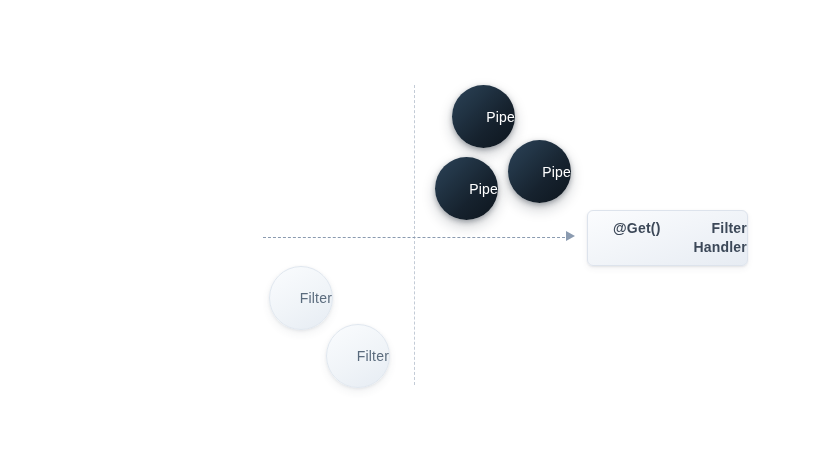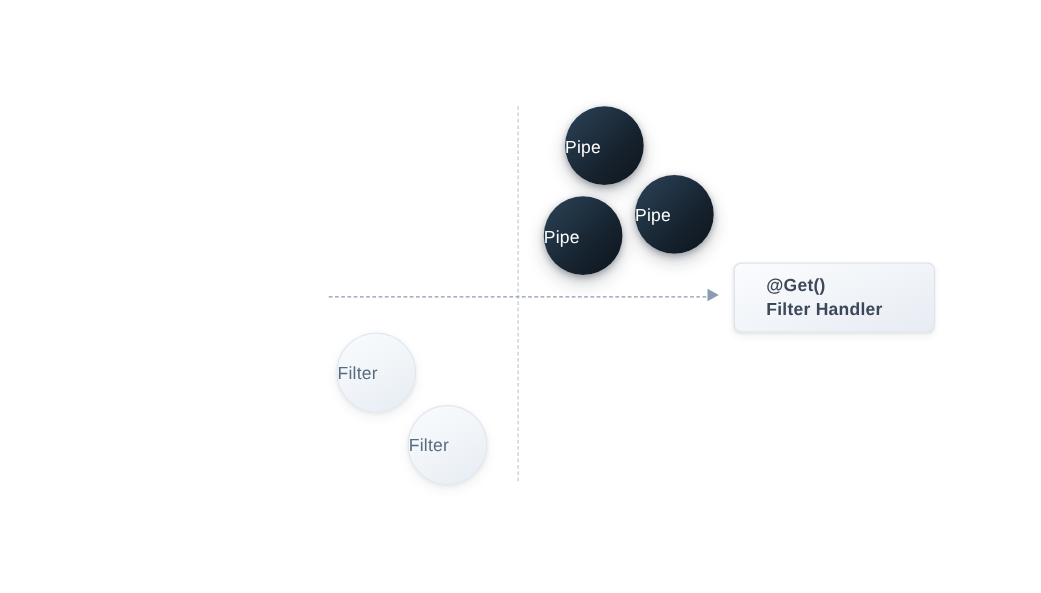--- a/index.html
+++ b/index.html
@@ -47,21 +47,22 @@
     left: 587px;
     top: 210px;
     width: 161px;
     height: 56px;
     font-weight: bold;
     color: #3c4858;
     letter-spacing: 0.2px;
   }
   .box-lines {
     display: flex;
-    flex-direction: column;
+    flex-direction: row;
+    text-align: right;
   }
 
   
   .dash-v {
     position: absolute;
     left: 414px;
     top: 85px;
     width: 0;
     height: 300px;
     border-left: 1.4px dashed #c3cbd6;
@@ -84,21 +85,21 @@
     border-bottom: 5.5px solid transparent;
     border-left: 9px solid #8b9bb0;
   }
 
   
   .circle {
     position: absolute;
     border-radius: 50%;
     display: flex;
     align-items: center;
-    justify-content: flex-start;
+    justify-content: flex-end;
     font-size: 14px;
     letter-spacing: 0.2px;
     box-sizing: border-box;
   }
   .circle.pipe {
     background: linear-gradient(135deg, #2c4257 0%, #223546 28%, #16222e 62%, #0d151d 100%);
     color: #ffffff;
     box-shadow: 0 2px 5px rgba(16, 28, 40, 0.30),
                 0 6px 14px rgba(16, 28, 40, 0.22);
   }

